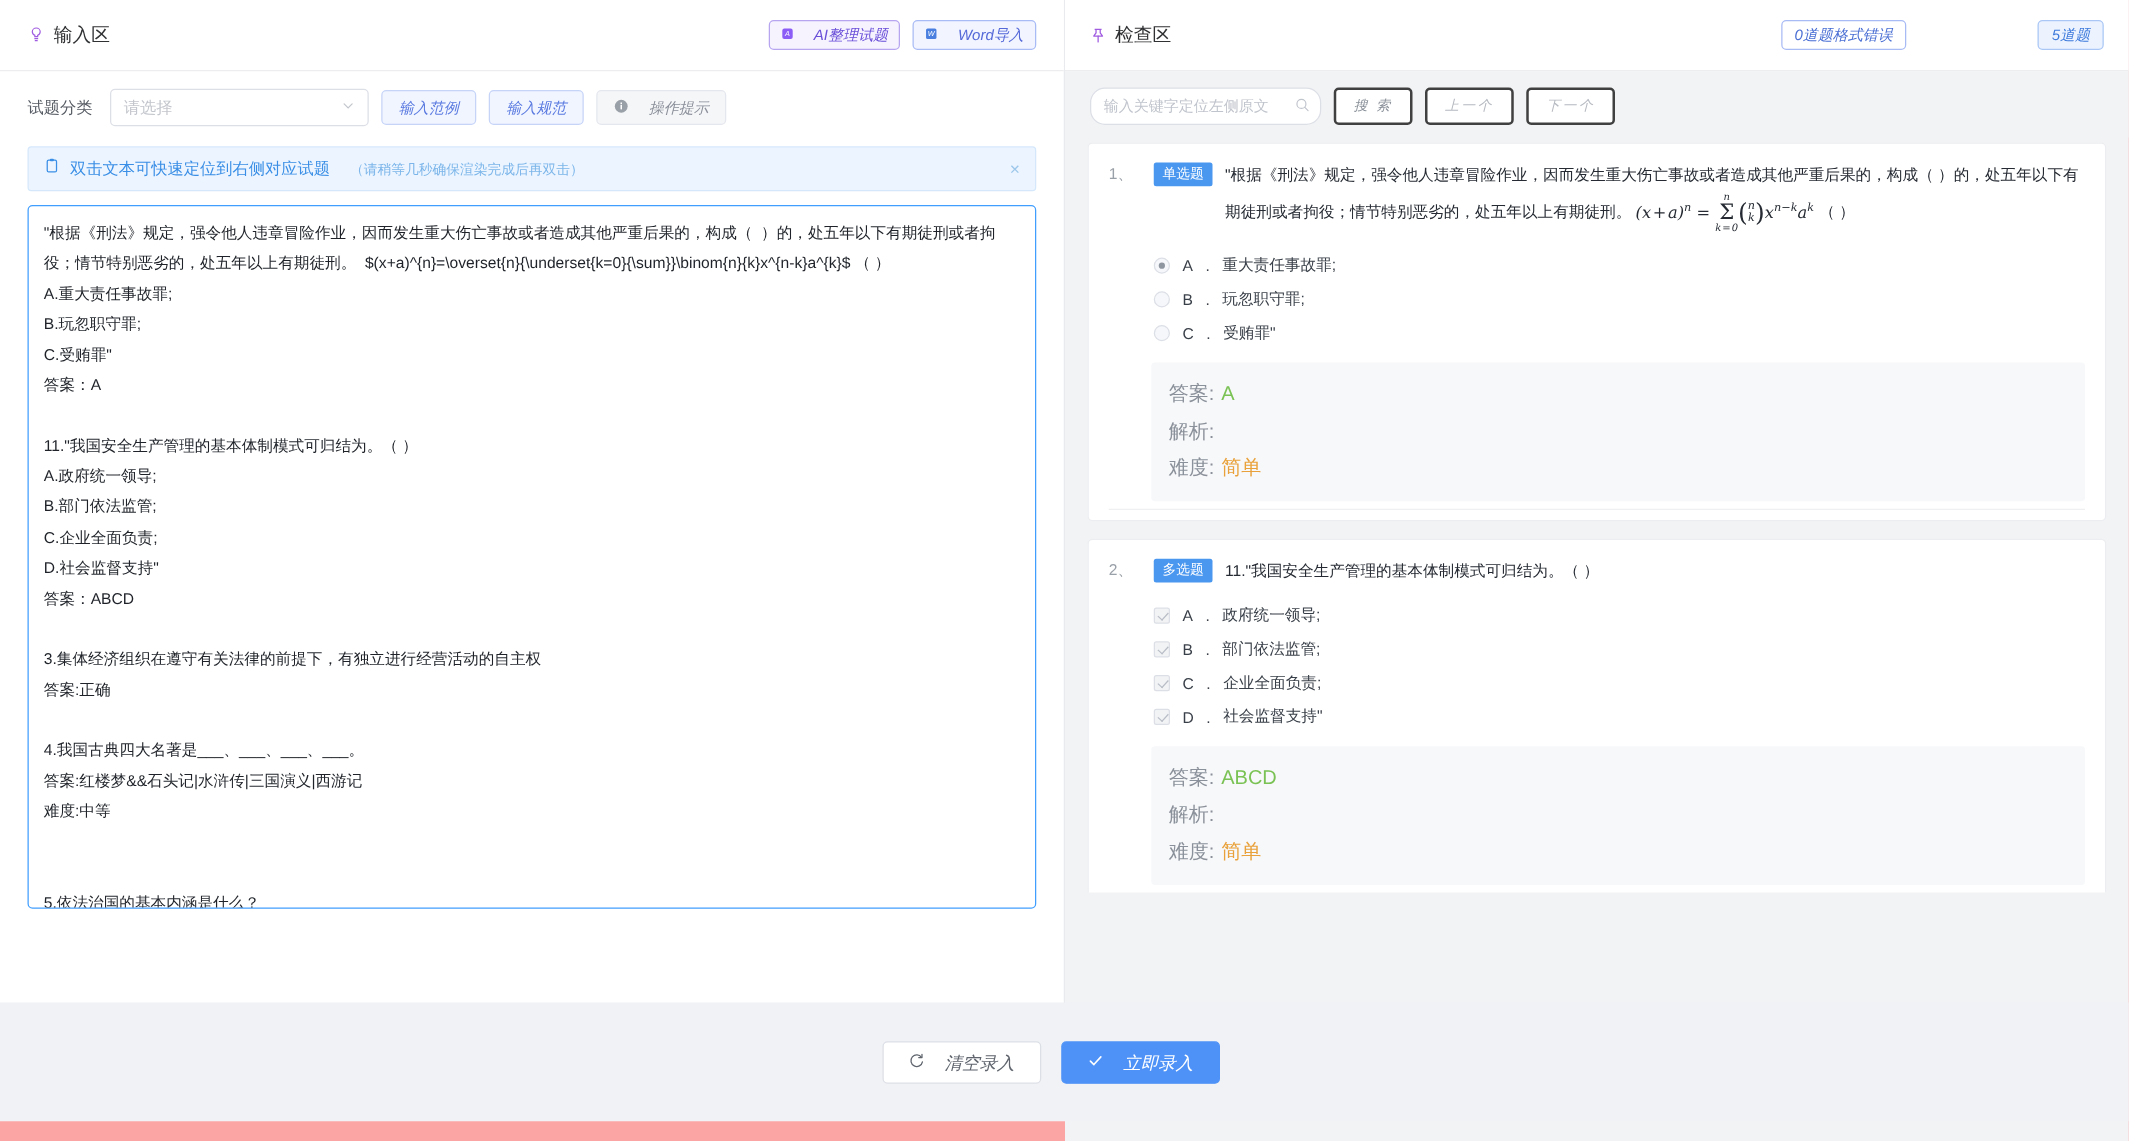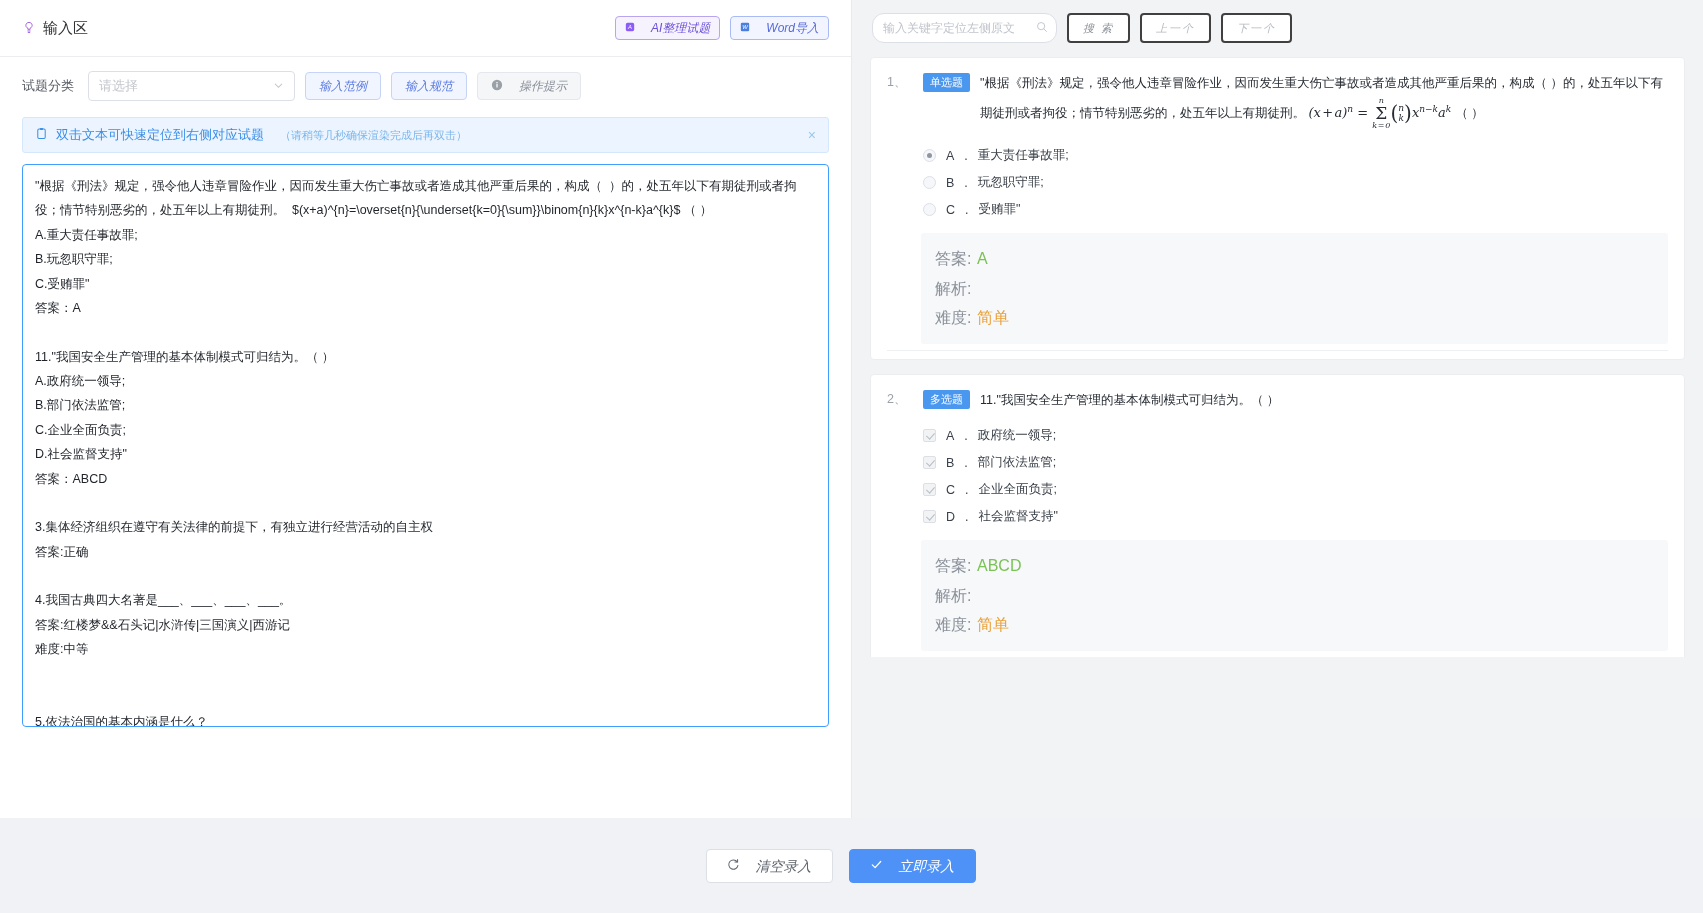--- a/index.html
+++ b/index.html
@@ -231,21 +231,21 @@
   }
   .meta-line { display: flex; font-size: 16px; line-height: 1.85; }
   .meta-key { color: #8b919a; width: 42px; flex: 0 0 auto; }
   .meta-val { color: #2a2f36; }
   .meta-val.ans { color: #7ac254; }
   .meta-val.diff { color: #e9a23b; }
   .q-divider { border-top: 1px solid #eef0f2; margin-top: 6px; }
 
   
   .footer-bar {
-    position: absolute; left: 0; bottom: 0;
+    position: absolute; left: 0; bottom: 16px;
     width: 1703px; height: 95px;
     background: #f0f2f5;
     display: flex; align-items: center; justify-content: center;
     gap: 16px;
   }
   .footer-inner { display:flex; gap: 16px; transform: translateX(-11px); }
 
   .left-bg-fill {
     position: absolute; left: 0; top: 776px;
     width: 852px; height: 42px; background: #fff;
@@ -370,20 +370,40 @@
 5.依法治国的基本内涵是什么？
 $$$图片55439f96d7894c7ea2376b65f73ca9a7^png$$$
 答案:1、法律面前人人平等。2、树立和维护法律权威。3、严格依法办事。</textarea>
         </div>
       </div>
       <div class="left-bg-fill"></div>
     </div>
 
     <div class="col-right panel-right">
 
+      <div class="right-head">
+        <div class="panel-title">
+          <span class="title-icon">
+            <svg width="13" height="13" viewBox="0 0 14 14">
+              <path d="M4 1.6h6M5.2 1.6v3.1L3.2 7.4h7.6L8.8 4.7V1.6" fill="none" stroke="#a05ce0" stroke-width="1.1" stroke-linejoin="round"></path>
+              <path d="M7 7.4v5" stroke="#a05ce0" stroke-width="1.1" stroke-linecap="round"></path>
+            </svg>
+          </span>
+          <span>检查区</span>
+        </div>
+        <div class="head-actions">
+          <div class="btn btn-count err">
+            <span>0道题格式错误</span>
+          </div>
+          <div style="width:85px"></div>
+          <div class="btn btn-count">
+            <span>5道题</span>
+          </div>
+        </div>
+      </div>
 
       <div class="search-row">
         <div class="search-input">
           <span>输入关键字定位左侧原文</span>
           <span class="sicon">
             <svg width="12" height="12" viewBox="0 0 14 14">
                 <circle cx="6" cy="6" r="4.2" fill="none" stroke="#c0c4cc" stroke-width="1.1"></circle>
                 <path d="M9.2 9.2l3 3" stroke="#c0c4cc" stroke-width="1.1" stroke-linecap="round"></path>
               </svg>
           </span>

